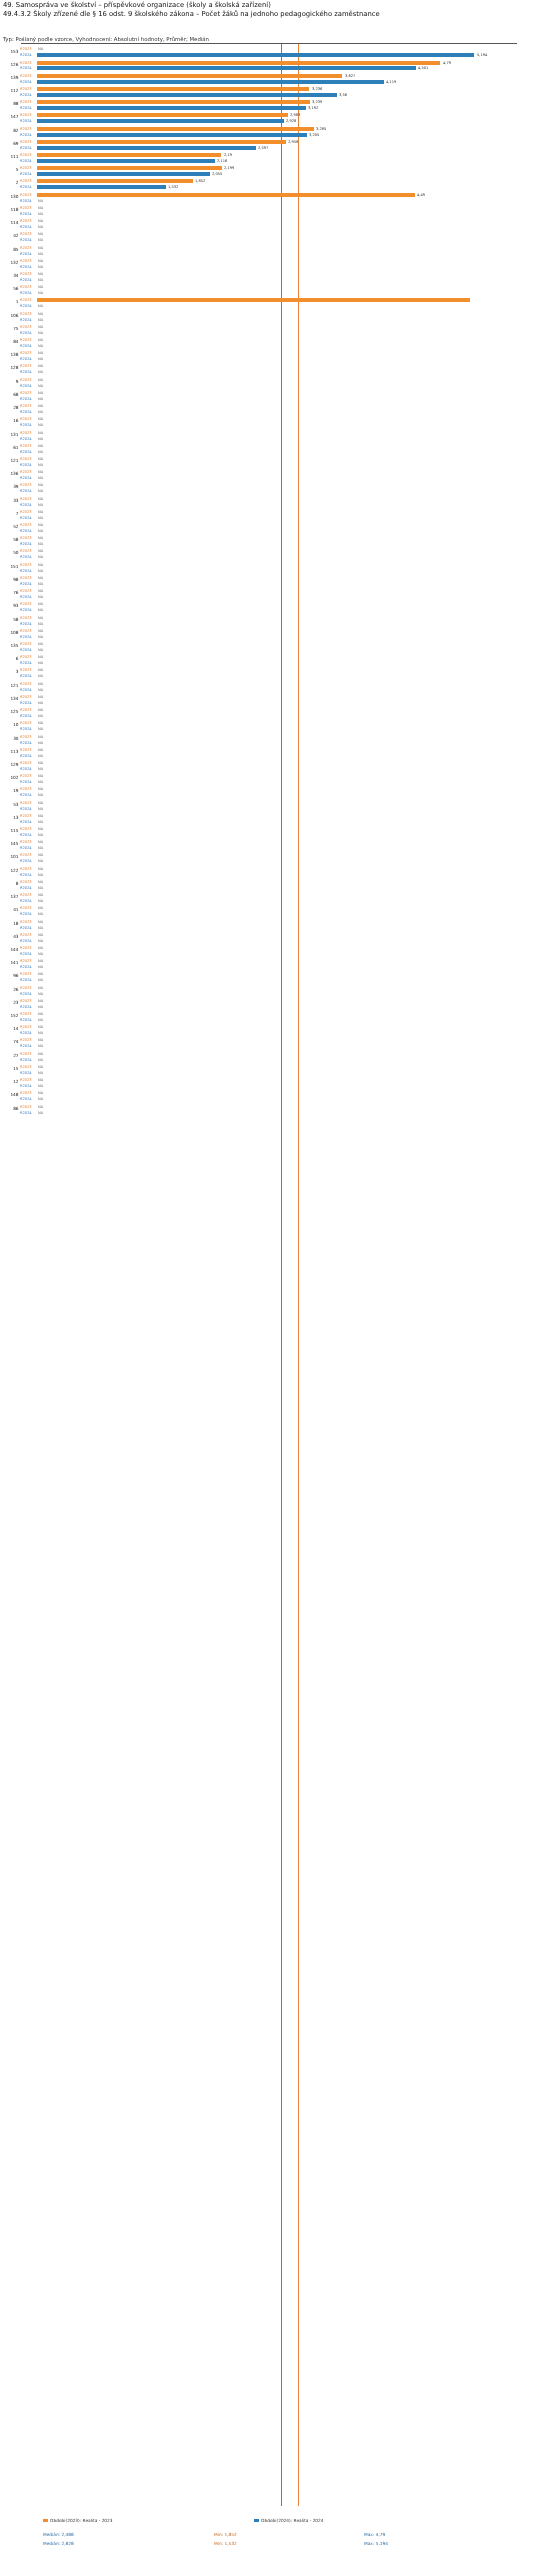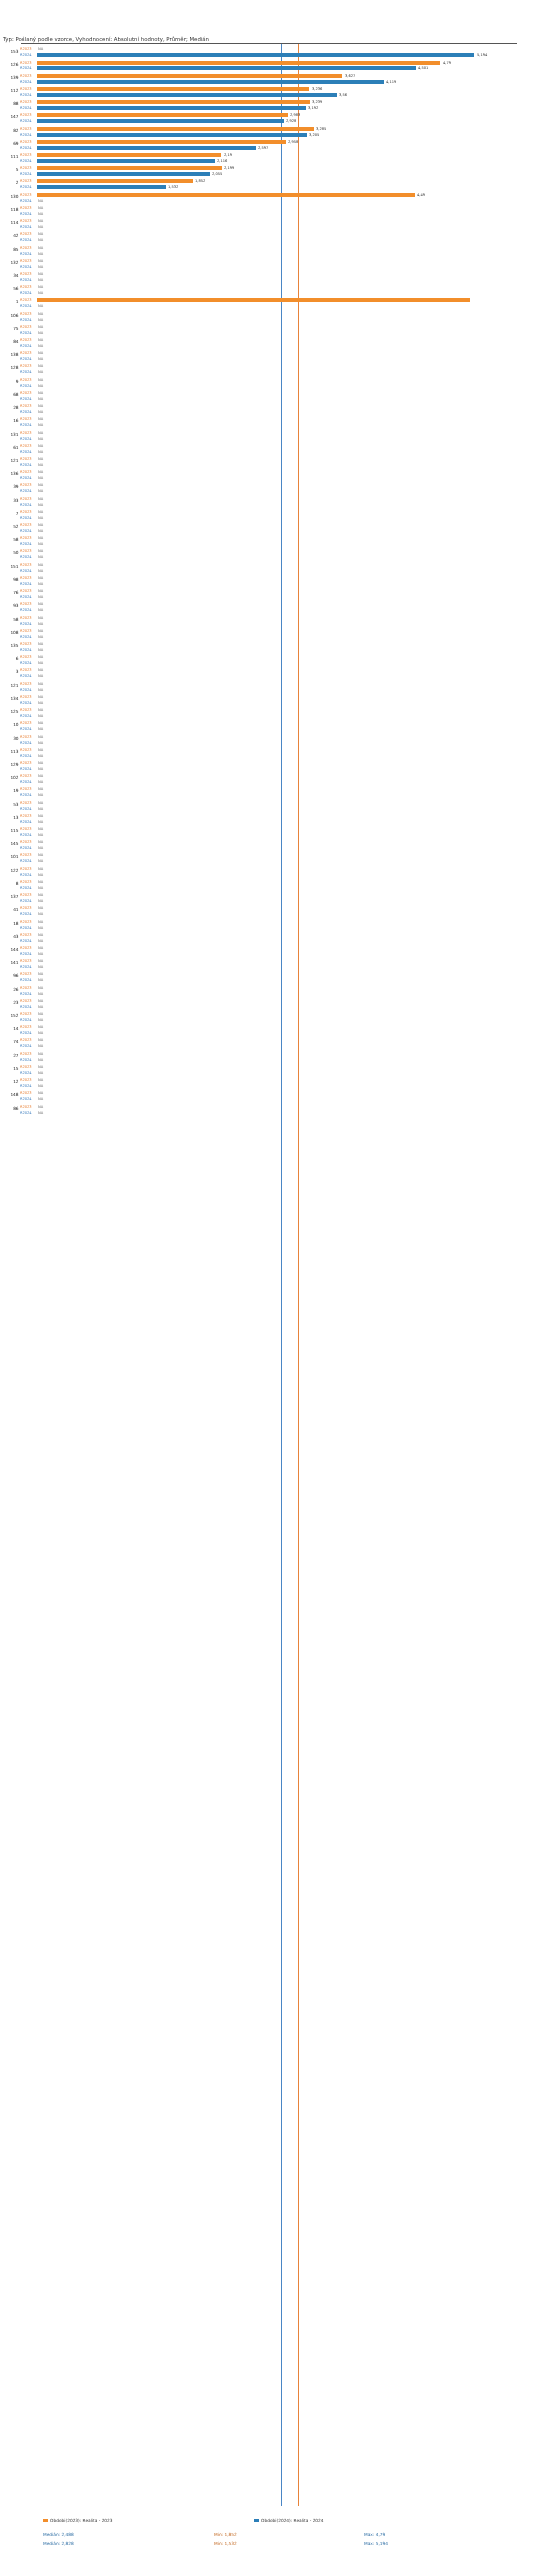--- a/index.html
+++ b/index.html
@@ -29,20 +29,22 @@
   .sw23{background:#f28e2b;}
   .sw24{background:#2c7fb8;}
   .stats{position:absolute;left:0;top:2532px;width:536px;font-size:4.3px;color:#2b6ca3;}
   .stats .s{position:absolute;}
   .stats .s.orange{color:#c2671f;}
 </style>
 </head>
 <body>
 
 <div id="page">
+  <div class="title">49. Samospráva ve školství – příspěvkové organizace (školy a školská zařízení)
+49.4.3.2 Školy zřízené dle § 16 odst. 9 školského zákona – Počet žáků na jednoho pedagogického zaměstnance</div>
   <div class="subtitle">Typ: Poślaný podle vzorce, Vyhodnocení: Absolutní hodnoty, Průměr; Medián</div>
 
   <div class="plot">
     <div class="axis-top"></div>
     <div class="vline avg" id="avgline" style="left: 281px;"></div>
     <div class="vline med" id="medline" style="left: 298px;"></div>
     <div id="rows">
         <div class="rowgrp" style="top: 4.3px; height: 13.2px;">
           <div class="cat" style="top: 1.4px;">153</div>
           <div class="bar-row" style="top: 0px; left: 0px; width: 536px;">

